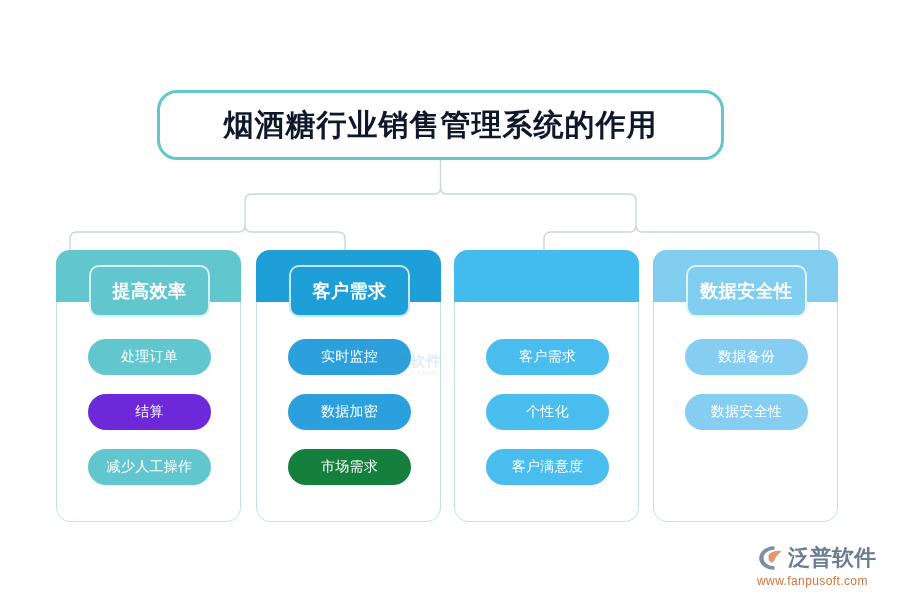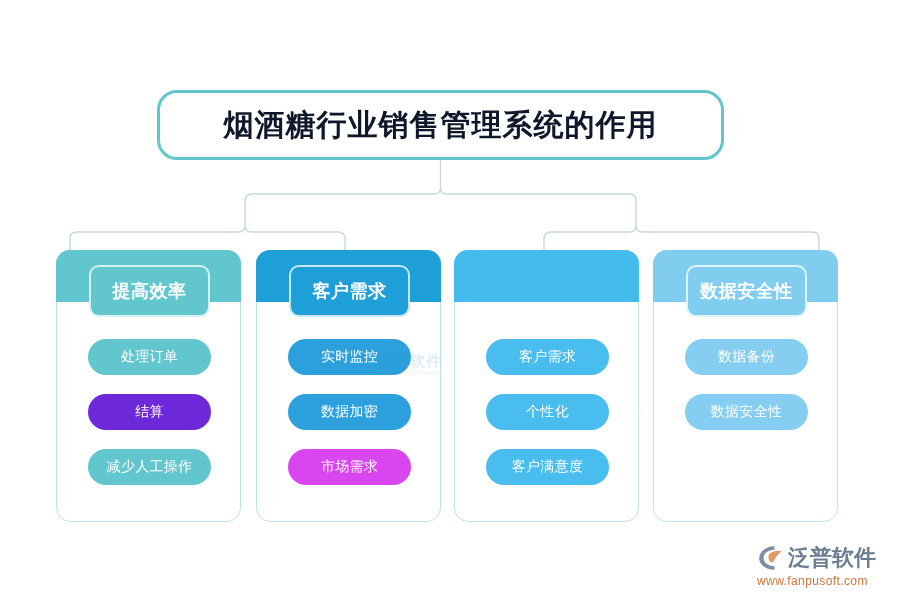--- a/index.html
+++ b/index.html
@@ -222,21 +222,21 @@
     <div class="col-header" style="background: rgb(31, 159, 216);">
       <span class="col-header-label">客户需求</span>
     </div>
     <div class="pill-list">
       <div class="pill" style="background: rgb(43, 160, 221);">
         <span class="pill-label">实时监控</span>
       </div>
       <div class="pill" style="background: rgb(43, 160, 221);">
         <span class="pill-label">数据加密</span>
       </div>
-      <div class="pill" style="background: #d946ef;">
+      <div class="pill" style="background: #15803d;">
         <span class="pill-label">市场需求</span>
       </div>
     </div>
   </div>
 
   <div class="column" id="col-2" style="left:454px;">
     <div class="col-band" style="background: rgb(67, 188, 237);"></div>
     <div class="pill-list">
       <div class="pill" style="background: rgb(73, 189, 238);">
         <span class="pill-label">客户需求</span>

